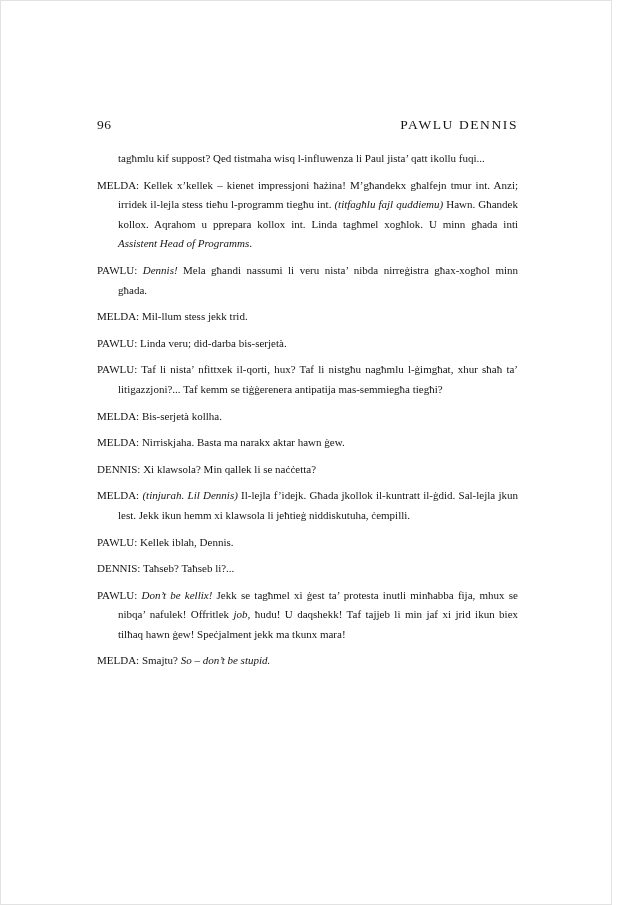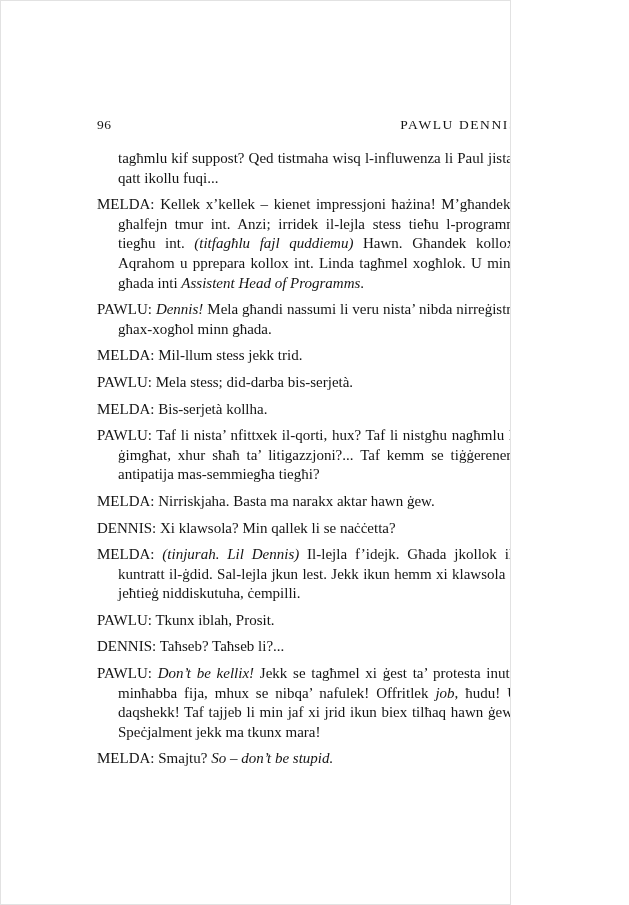--- a/index.html
+++ b/index.html
@@ -2,21 +2,21 @@
 <html><head>
 <meta charset="utf-8">
 <style>
   html, body {
     margin: 0;
     padding: 0;
     background: #ffffff;
   }
   .page {
     position: relative;
-    width: 511px;
+    width: 612px;
     height: 905px;
     background: #ffffff;
     border: 1px solid #e2e2e2;
     box-sizing: border-box;
     font-family: "Liberation Serif", serif;
     color: #141414;
     overflow: hidden;
   }
   .running-header {
     position: absolute;
@@ -32,21 +32,21 @@
     letter-spacing: 0.5px;
   }
   .running-title {
     letter-spacing: 1.6px;
   }
   .dialogue {
     position: absolute;
     top: 148px;
     left: 96px;
     width: 421px;
-    font-size: 15px;
+    font-size: 11px;
     line-height: 19.6px;
   }
   .dialogue p {
     margin: 0 0 7px 0;
     padding-left: 21px;
     text-indent: -21px;
     text-align: justify;
   }
   .dialogue p.continuation {
     text-indent: 0;
@@ -62,24 +62,24 @@
   <div class="running-header">
     <span class="page-number">96</span>
     <span class="running-title">PAWLU DENNIS</span>
   </div>
 
   <div class="dialogue" id="dialogue">
       <p class="continuation"><span>tagħmlu kif suppost? Qed tistmaha wisq l-influwenza li Paul jista’ qatt ikollu fuqi...</span></p>
       <p><span>MELDA: </span><span>Kellek x’kellek – kienet impressjoni ħażina! M’għandekx għalfejn tmur int. Anzi; irridek il-lejla stess tieħu l-programm tiegħu int. </span><span class="italic">(titfagħlu fajl quddiemu)</span><span> Hawn. Għandek kollox. Aqrahom u pprepara kollox int. Linda tagħmel xogħlok. U minn għada inti </span><span class="italic">Assistent Head of Programms</span><span>.</span></p>
       <p><span>PAWLU: </span><span class="italic">Dennis!</span><span> Mela għandi nassumi li veru nista’ nibda nirreġistra għax-xogħol minn għada.</span></p>
       <p><span>MELDA: </span><span>Mil-llum stess jekk trid.</span></p>
-      <p><span>PAWLU: </span><span>Mela stess; did-darba bis-serjetà.</span></p>
+      <p><span>PAWLU: </span><span>Linda veru; did-darba bis-serjetà.</span></p>
+      <p><span>PAWLU: </span><span>Taf li nista’ nfittxek il-qorti, hux? Taf li nistgħu nagħmlu l-ġimgħat, xhur sħaħ ta’ litigazzjoni?... Taf kemm se tiġġerenera antipatija mas-semmiegħa tiegħi?</span></p>
       <p><span>MELDA: </span><span>Bis-serjetà kollha.</span></p>
-      <p><span>PAWLU: </span><span>Taf li nista’ nfittxek il-qorti, hux? Taf li nistgħu nagħmlu l-ġimgħat, xhur sħaħ ta’ litigazzjoni?... Taf kemm se tiġġerenera antipatija mas-semmiegħa tiegħi?</span></p>
       <p><span>MELDA: </span><span>Nirriskjaha. Basta ma narakx aktar hawn ġew.</span></p>
       <p><span>DENNIS: </span><span>Xi klawsola? Min qallek li se naċċetta?</span></p>
       <p><span>MELDA: </span><span class="italic">(tinjurah. Lil Dennis)</span><span> Il-lejla f’idejk. Għada jkollok il-kuntratt il-ġdid. Sal-lejla jkun lest. Jekk ikun hemm xi klawsola li jeħtieġ niddiskutuha, ċempilli.</span></p>
-      <p><span>PAWLU: </span><span>Tkunx iblah, Prosit.</span></p>
+      <p><span>PAWLU: </span><span>Kellek iblah, Dennis.</span></p>
       <p><span>DENNIS: </span><span>Taħseb? Taħseb li?...</span></p>
       <p><span>PAWLU: </span><span class="italic">Don’t be kellix!</span><span> Jekk se tagħmel xi ġest ta’ protesta inutli minħabba fija, mhux se nibqa’ nafulek! Offritlek </span><span class="italic">job</span><span>, ħudu! U daqshekk! Taf tajjeb li min jaf xi jrid ikun biex tilħaq hawn ġew! Speċjalment jekk ma tkunx mara!</span></p>
       <p><span>MELDA: </span><span>Smajtu? </span><span class="italic">So – don’t be stupid.</span></p>
     </div>
 </div>
 
 </body></html>

